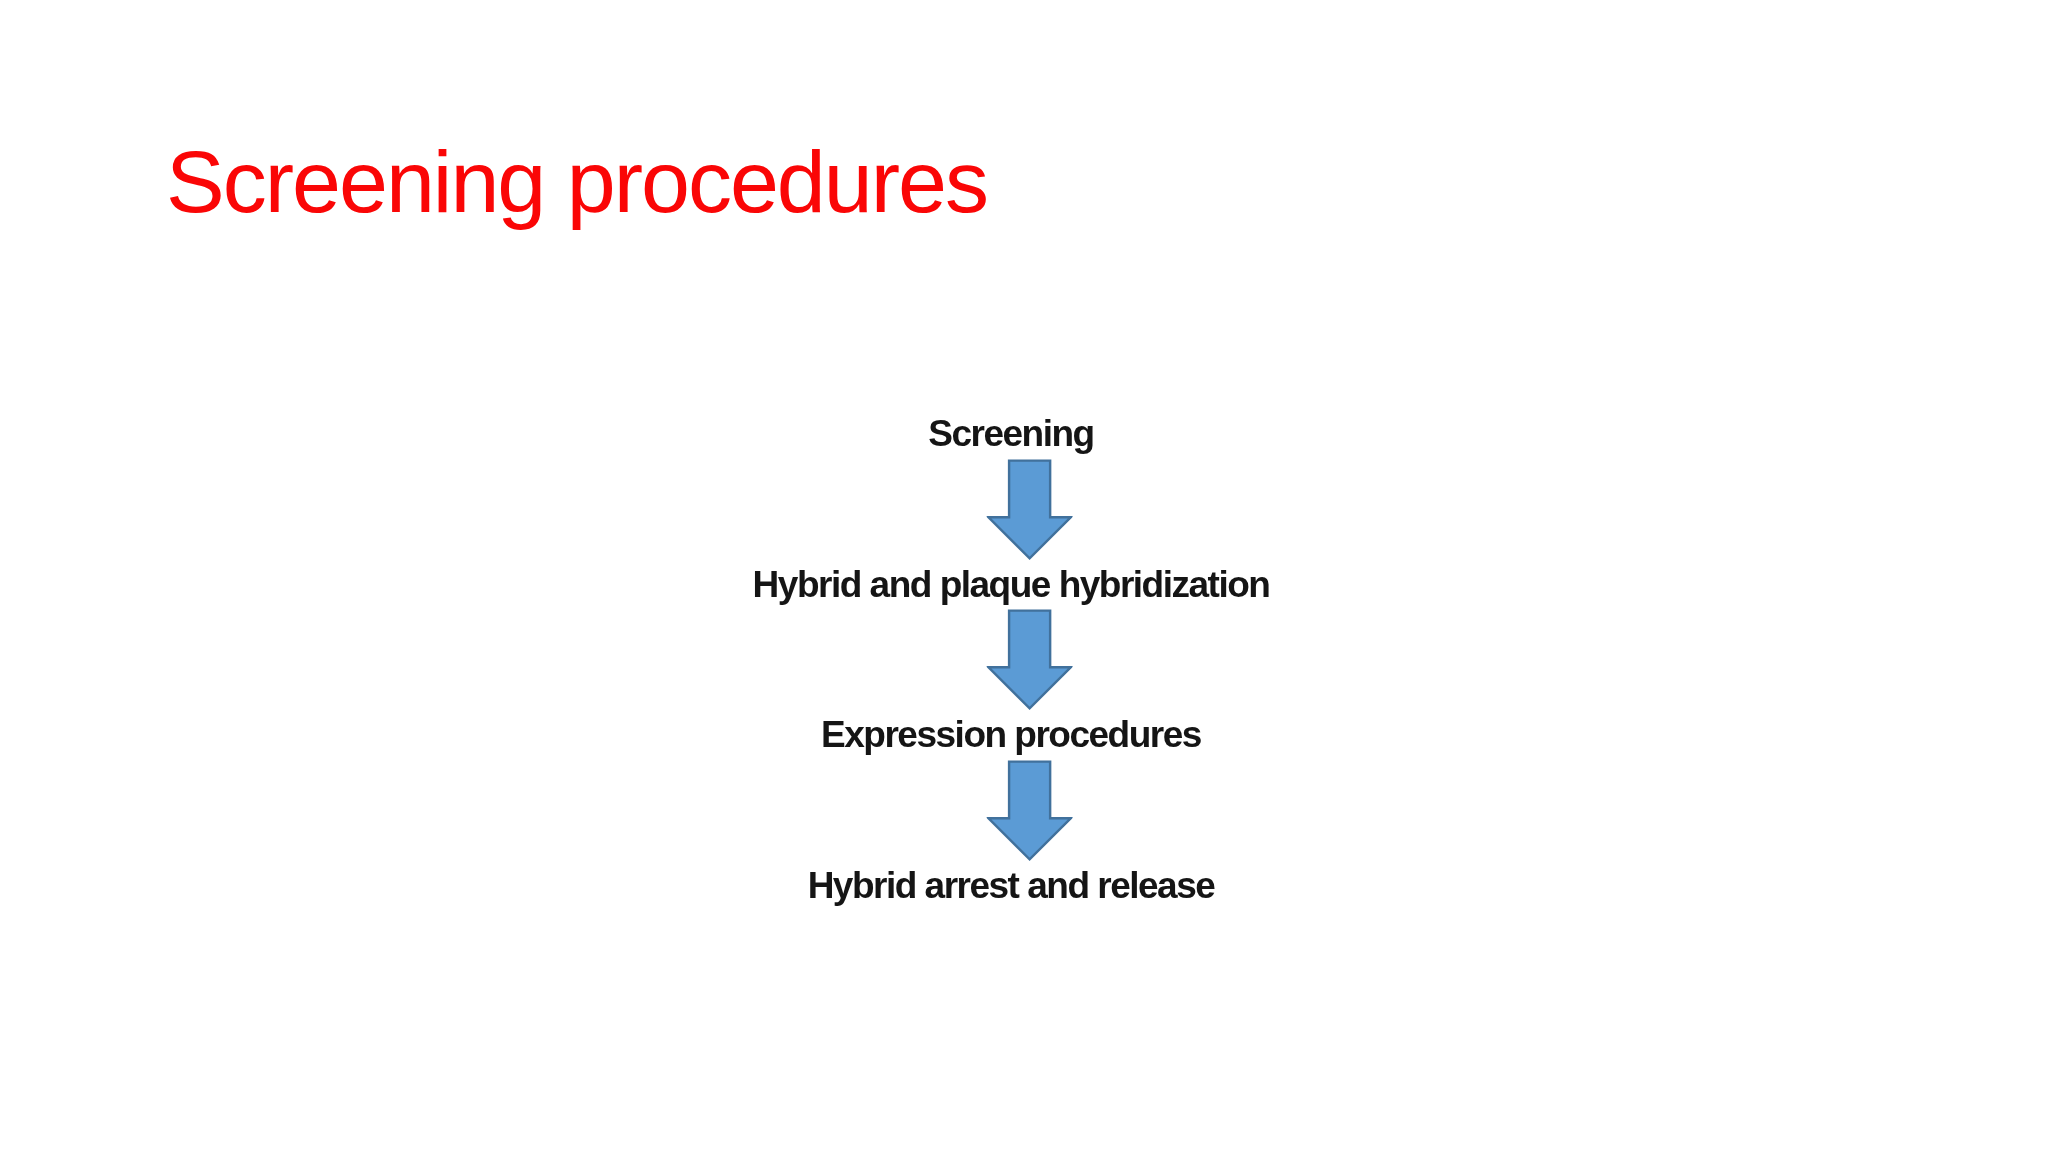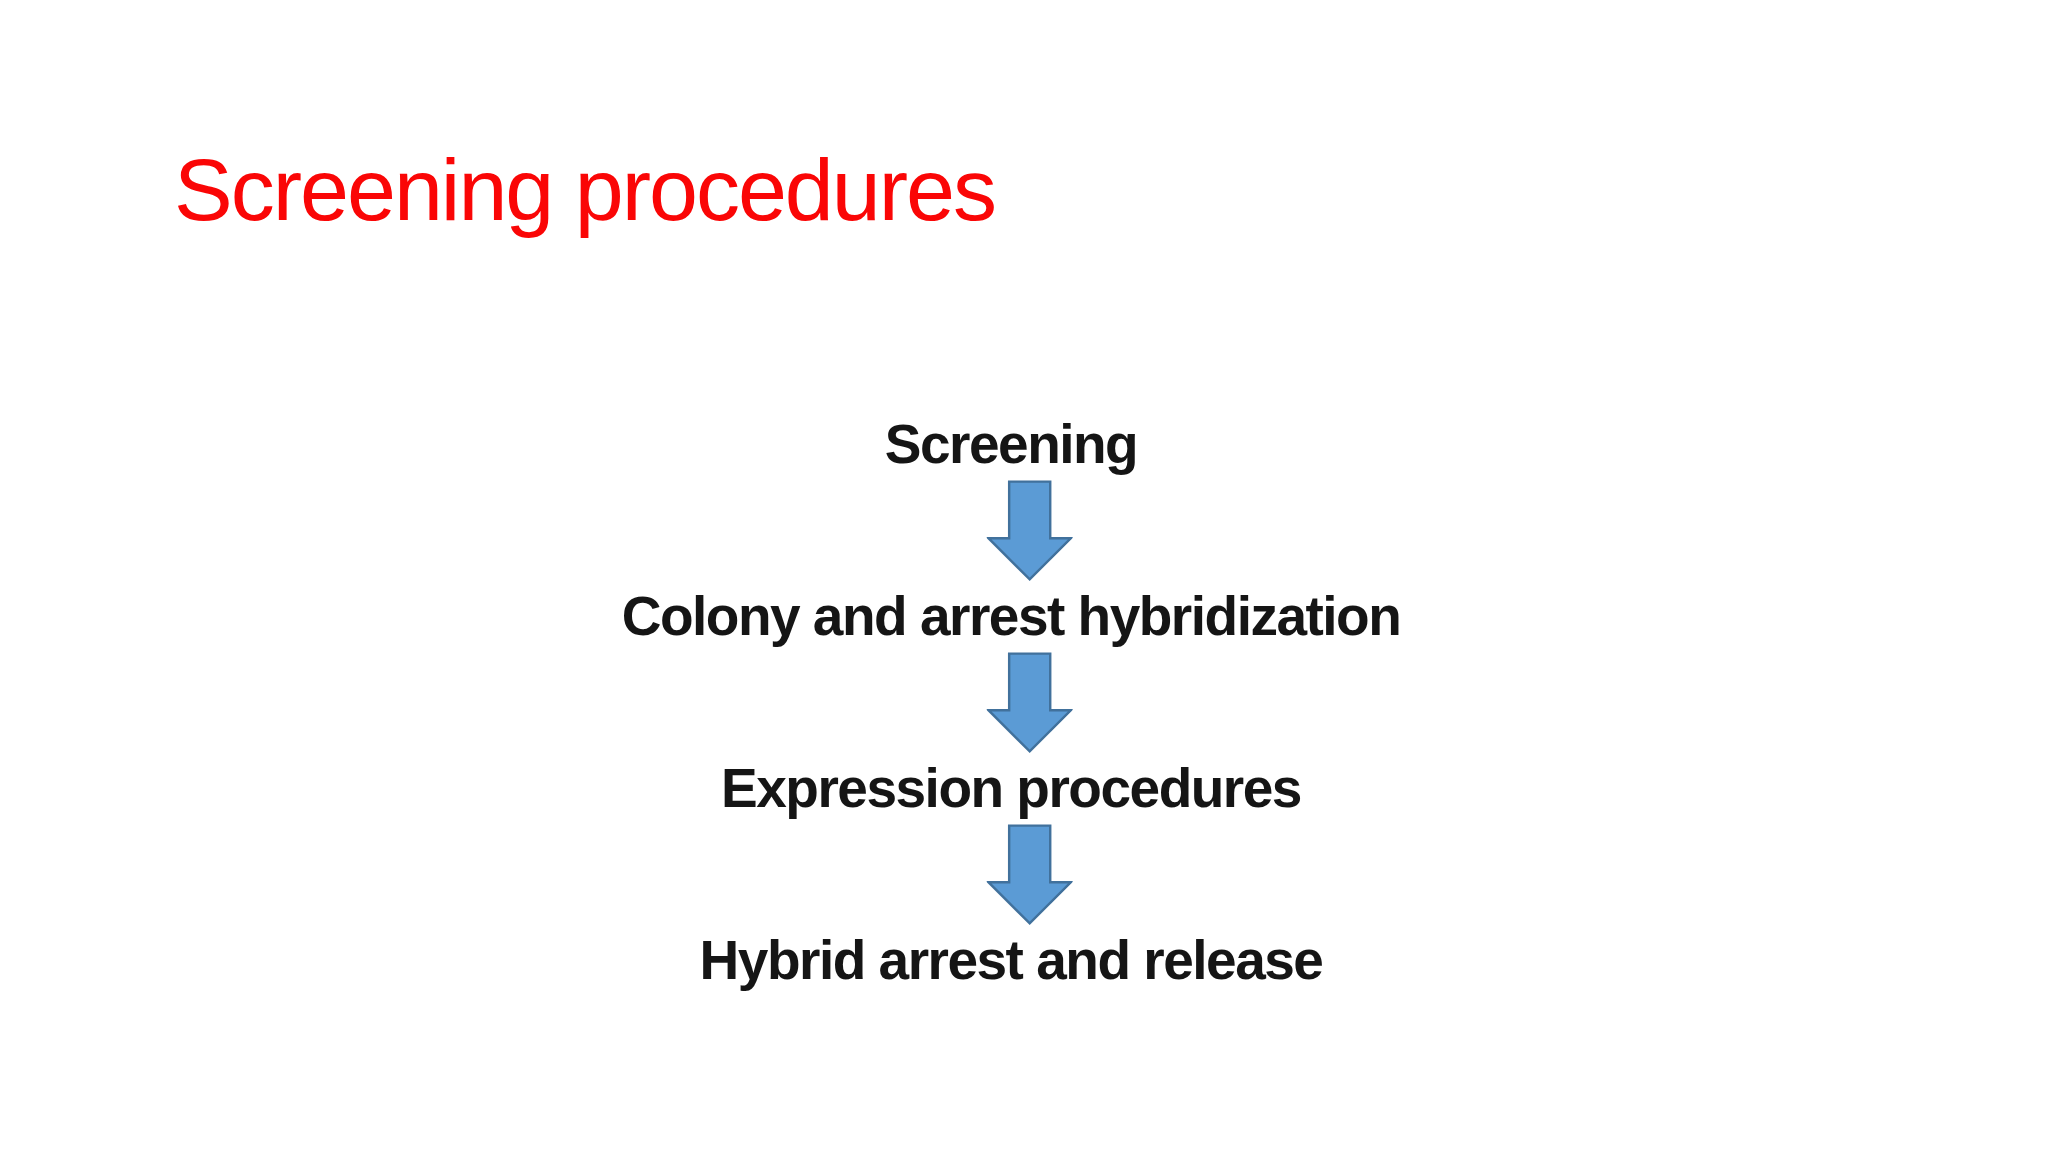--- a/index.html
+++ b/index.html
@@ -14,40 +14,40 @@
   .slide {
     position: relative;
     width: 2048px;
     height: 1152px;
     background: #ffffff;
   }
   .slide-title {
     position: absolute;
     left: 158px;
     top: 130px;
-    margin: 16px;
+    margin: 8px;
     font-size: 88px;
     font-weight: 500;
     letter-spacing: -2px;
     line-height: 1;
     white-space: nowrap;
   }
   .flow {
     position: absolute;
     left: 1011px;
     top: 412px;
     transform: translateX(-50%);
     display: flex;
     flex-direction: column;
     align-items: center;
     gap: 2px;
   }
   .flow-step {
     margin: 0;
-    font-size: 55px;
+    font-size: 37px;
     font-weight: 700;
     color: #151515;
     letter-spacing: -1.5px;
     line-height: 1.18;
     white-space: nowrap;
     text-align: center;
   }
   .flow-arrow {
     width: 86px;
     height: 103px;
@@ -67,21 +67,21 @@
   <h1 class="slide-title" style="color: rgb(250, 6, 6);">Screening procedures</h1>
 
   <div class="flow">
 
     <p class="flow-step">Screening</p>
 
     <svg class="flow-arrow" viewBox="0 0 88 104" aria-hidden="true">
       <polygon points="23,2 65,2 65,60 86,60 44,102 2,60 23,60" fill="#5B9BD5" style="stroke: rgb(65, 113, 156);"></polygon>
     </svg>
 
-    <p class="flow-step">Colony and arrest hybridization</p>
+    <p class="flow-step">Hybrid and plaque hybridization</p>
 
     <svg class="flow-arrow" viewBox="0 0 88 104" aria-hidden="true">
       <polygon points="23,2 65,2 65,60 86,60 44,102 2,60 23,60" fill="#5B9BD5" style="stroke: rgb(65, 113, 156);"></polygon>
     </svg>
 
     <p class="flow-step">Expression procedures</p>
 
     <svg class="flow-arrow" viewBox="0 0 88 104" aria-hidden="true">
       <polygon points="23,2 65,2 65,60 86,60 44,102 2,60 23,60" fill="#5B9BD5" style="stroke: rgb(65, 113, 156);"></polygon>
     </svg>

